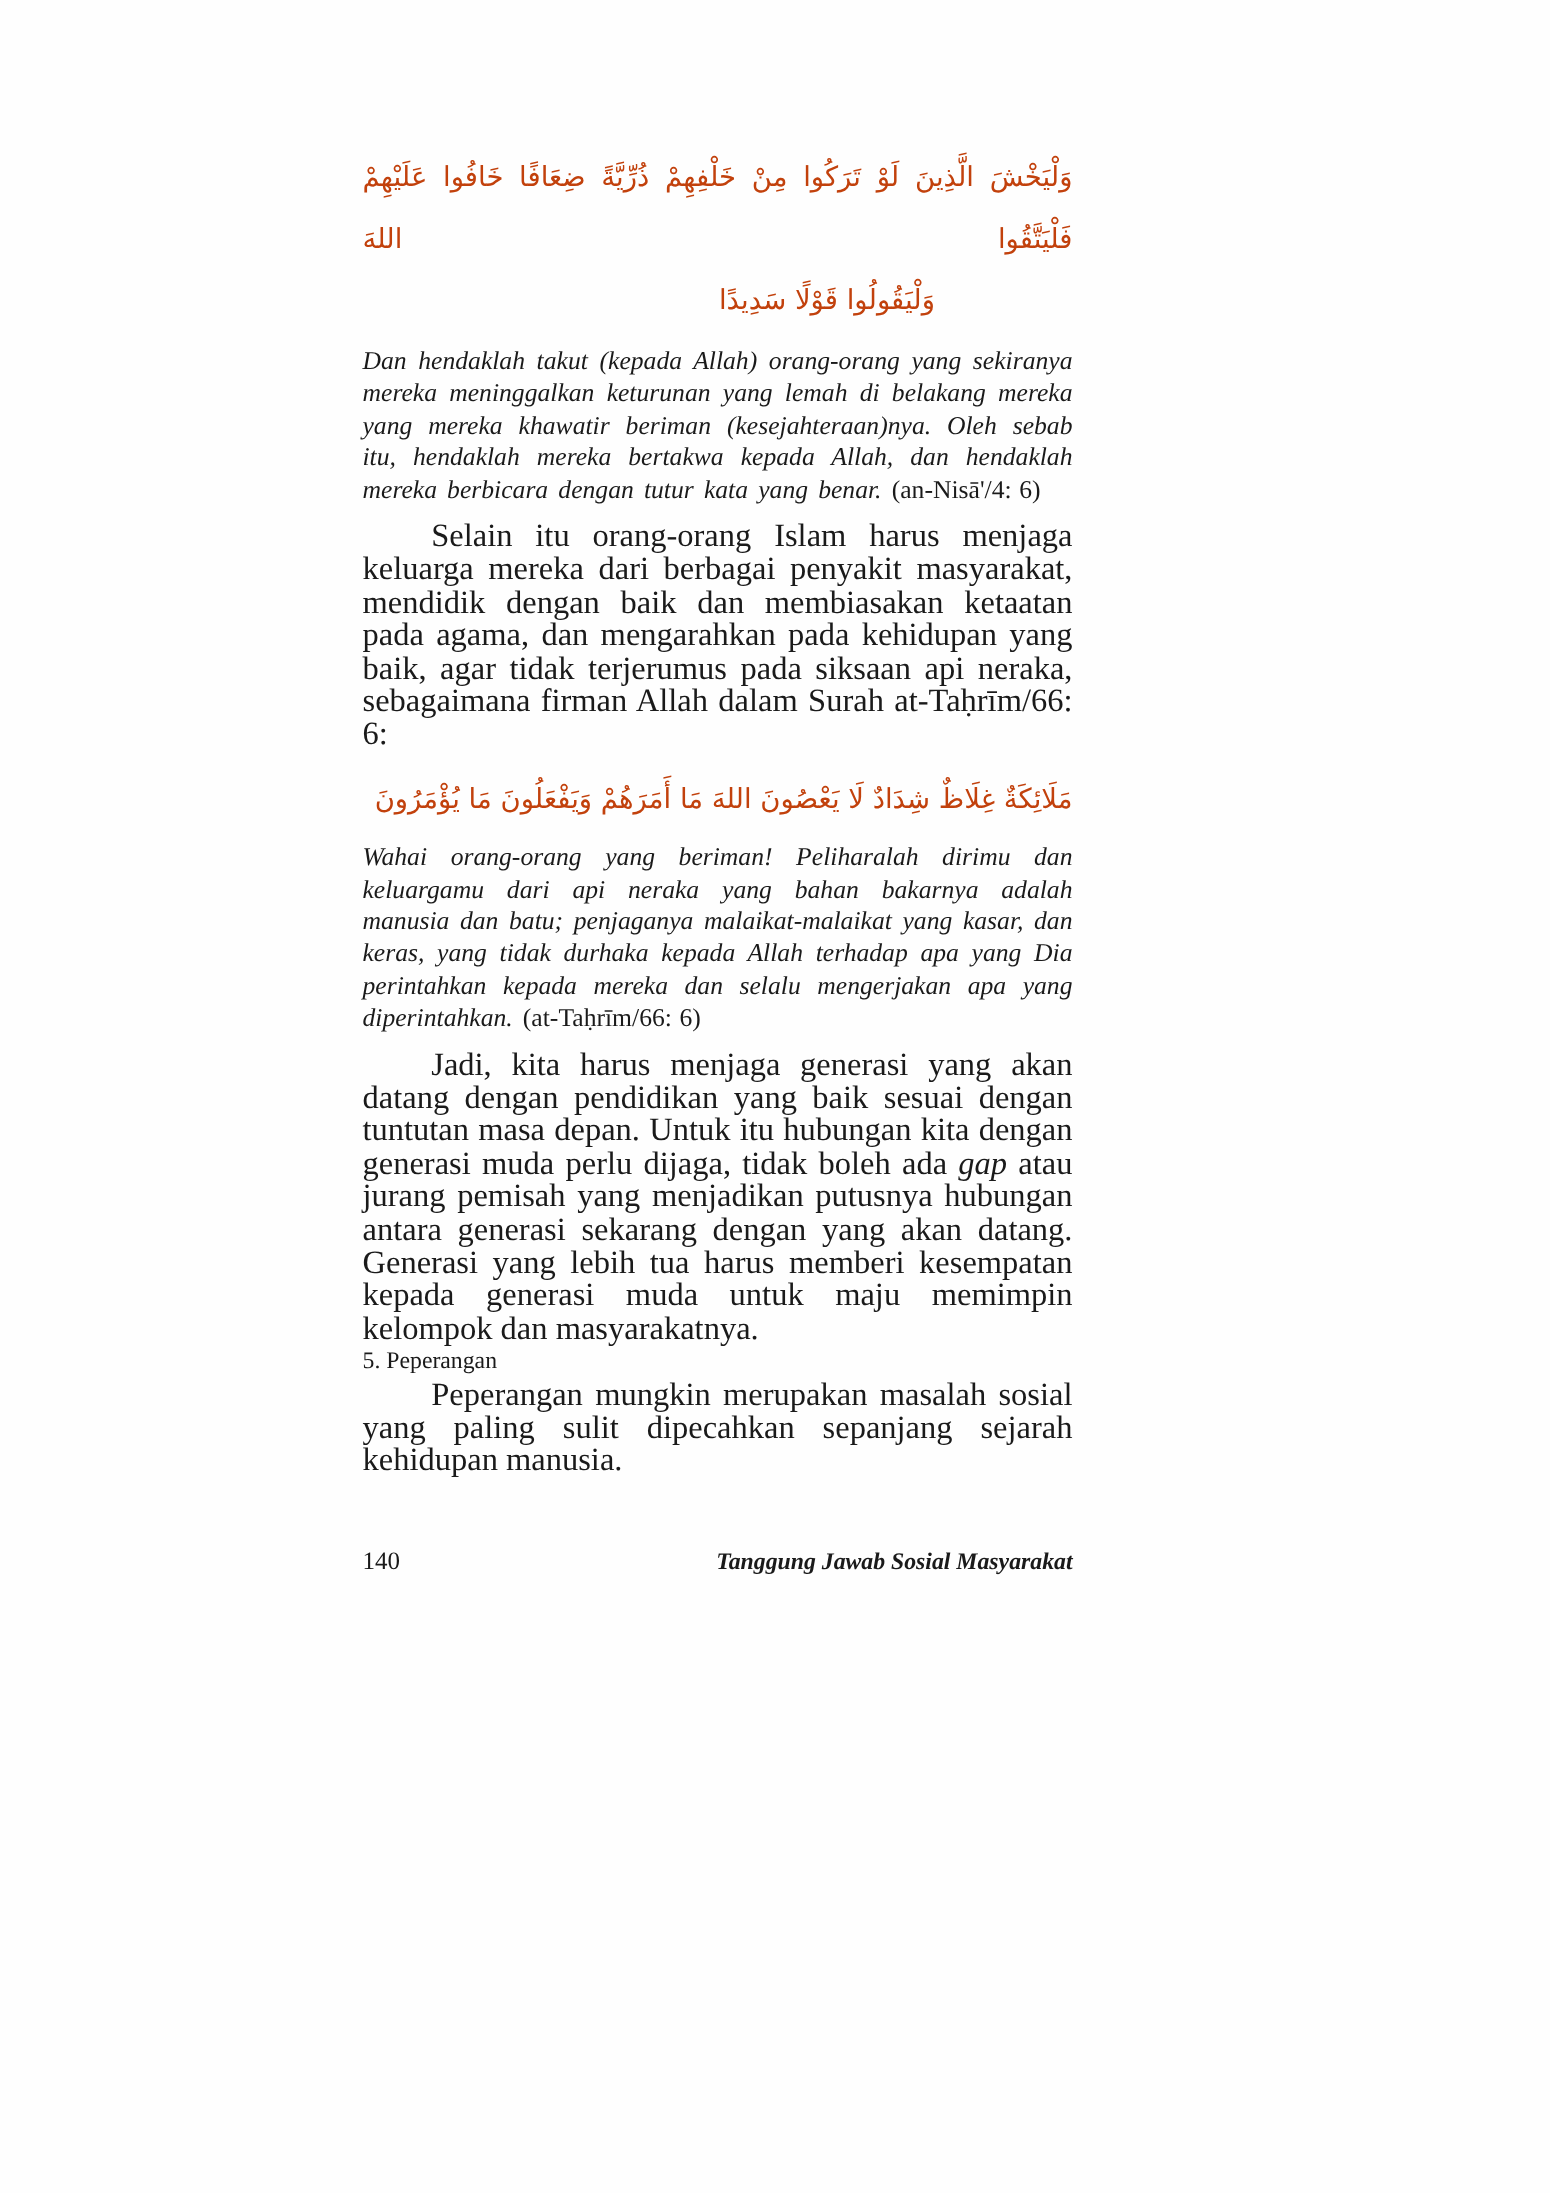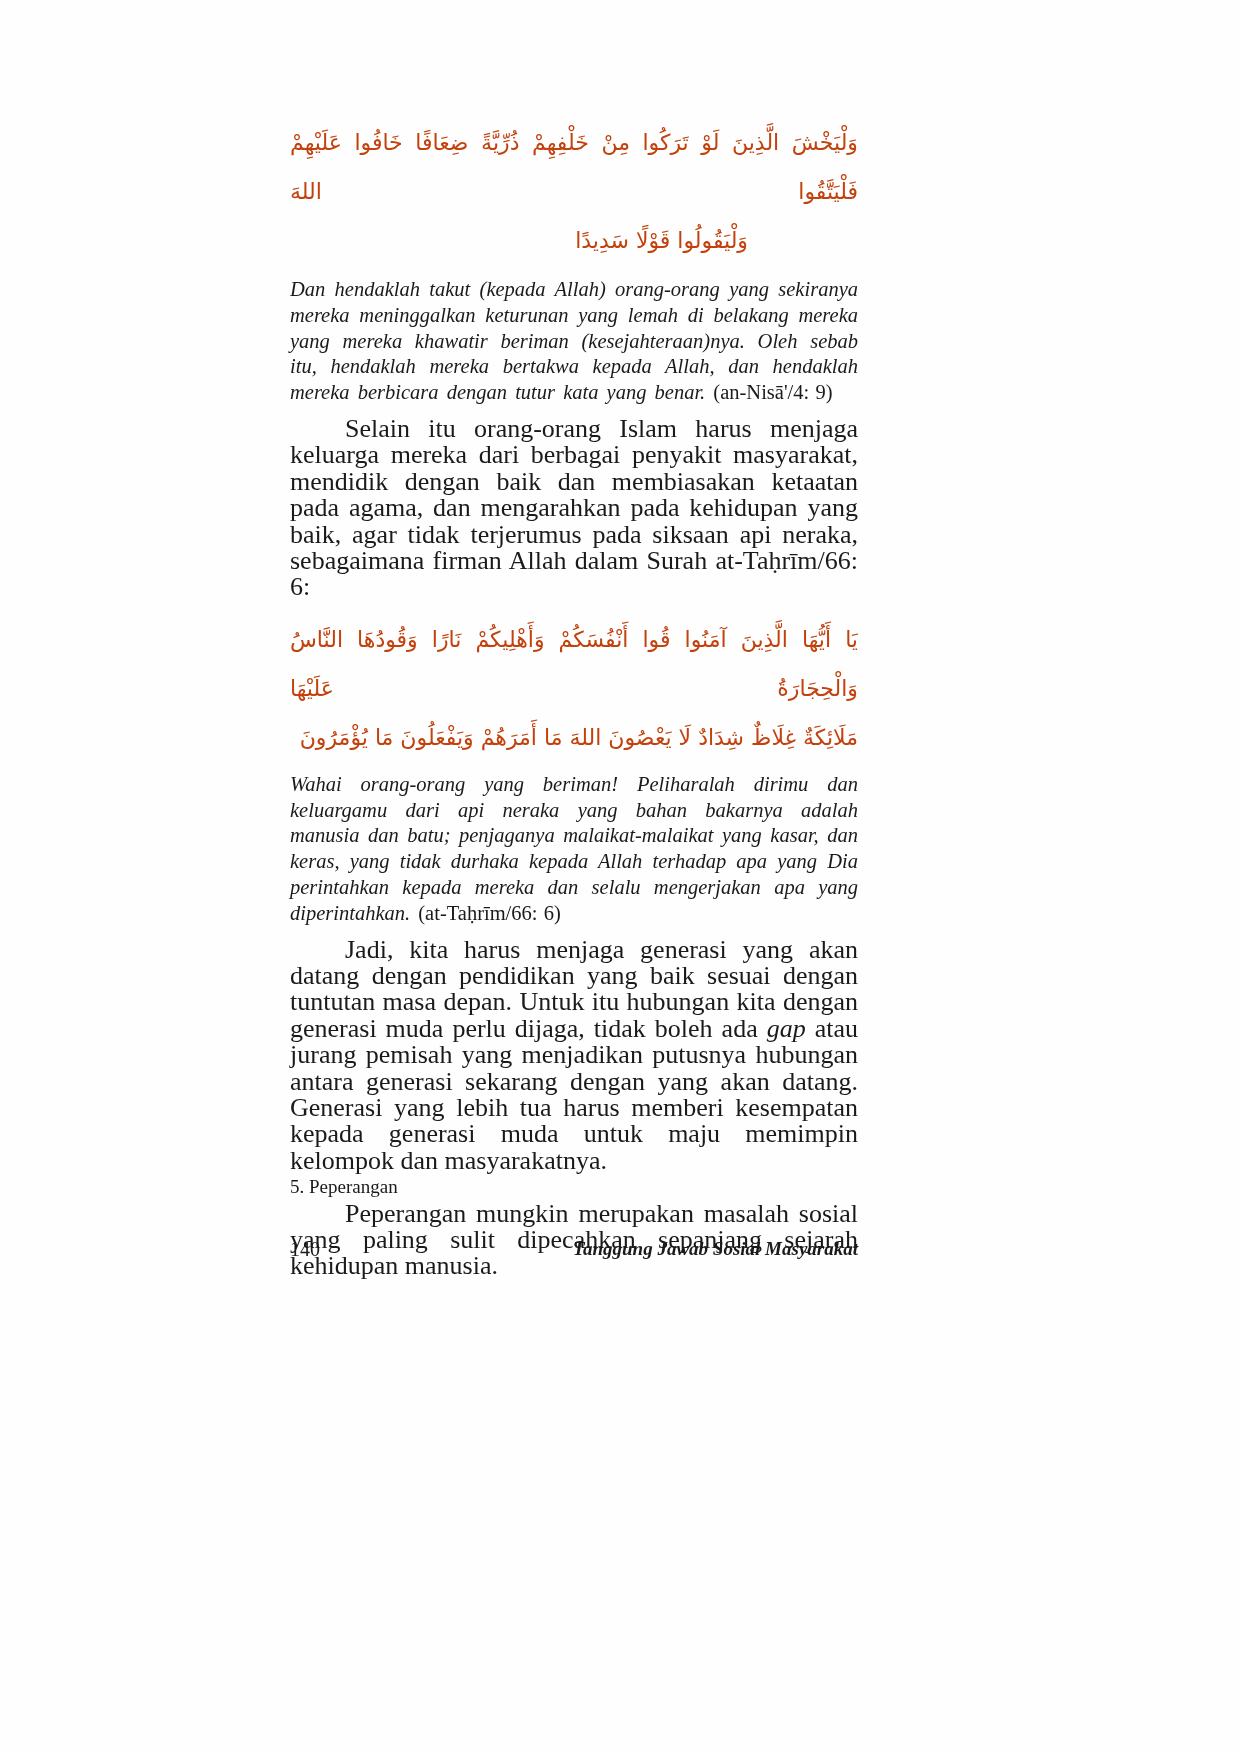--- a/index.html
+++ b/index.html
@@ -61,21 +61,21 @@
   }
   .para-tight { margin-bottom: 0; }
   
   .footer {
     position: absolute;
     left: 290px;
     top: 1238px;
     width: 568px;
     display: flex;
     justify-content: space-between;
-    align-items: flex-start;
+    align-items: center;
   }
   .page-number {
     font-size: 20px;
     font-style: normal;
   }
   .footer-title {
     font-size: 19px;
     font-style: italic;
     font-weight: bold;
   }
@@ -84,26 +84,25 @@
 <body>
 
 <div class="page">
   <div class="content">
 
     <div class="arabic-block">
       <div class="ar-line1">وَلْيَخْشَ الَّذِينَ لَوْ تَرَكُوا مِنْ خَلْفِهِمْ ذُرِّيَّةً ضِعَافًا خَافُوا عَلَيْهِمْ فَلْيَتَّقُوا اللهَ</div>
       <div class="ar-line2 ar-shift-left">وَلْيَقُولُوا قَوْلًا سَدِيدًا</div>
     </div>
 
-    <p class="translation"><span class="it">Dan hendaklah takut (kepada Allah) orang-orang yang sekiranya mereka meninggalkan keturunan yang lemah di belakang mereka yang mereka khawatir beriman (kesejahteraan)nya. Oleh sebab itu, hendaklah mereka bertakwa kepada Allah, dan hendaklah mereka berbicara dengan tutur kata yang benar. </span><span class="rg">(an-Nisā'/4: 9)</span></p>
+    <p class="translation"><span class="it">Dan hendaklah takut (kepada Allah) orang-orang yang sekiranya mereka meninggalkan keturunan yang lemah di belakang mereka yang mereka khawatir beriman (kesejahteraan)nya. Oleh sebab itu, hendaklah mereka bertakwa kepada Allah, dan hendaklah mereka berbicara dengan tutur kata yang benar. </span><span class="rg">(an-Nisā'/4: 6)</span></p>
 
     <p class="body-para">Selain itu orang-orang Islam harus menjaga keluarga mereka dari berbagai penyakit masyarakat, mendidik dengan baik dan membiasakan ketaatan pada agama, dan mengarahkan pada kehidupan yang baik, agar tidak terjerumus pada siksaan api neraka, sebagaimana firman Allah dalam Surah at-Taḥrīm/66: 6:</p>
 
     <div class="arabic-block" style="margin-bottom:10px;">
-      <div class="ar-line1">يَا أَيُّهَا الَّذِينَ آمَنُوا قُوا أَنْفُسَكُمْ وَأَهْلِيكُمْ نَارًا وَقُودُهَا النَّاسُ وَالْحِجَارَةُ عَلَيْهَا</div>
       <div class="ar-line2">مَلَائِكَةٌ غِلَاظٌ شِدَادٌ لَا يَعْصُونَ اللهَ مَا أَمَرَهُمْ وَيَفْعَلُونَ مَا يُؤْمَرُونَ</div>
     </div>
 
     <p class="translation"><span class="it">Wahai orang-orang yang beriman! Peliharalah dirimu dan keluargamu dari api neraka yang bahan bakarnya adalah manusia dan batu; penjaganya malaikat-malaikat yang kasar, dan keras, yang tidak durhaka kepada Allah terhadap apa yang Dia perintahkan kepada mereka dan selalu mengerjakan apa yang diperintahkan. </span><span class="rg">(at-Taḥrīm/66: 6)</span></p>
 
     <p class="body-para para-tight"><span class="rg">Jadi, kita harus menjaga generasi yang akan datang dengan pendidikan yang baik sesuai dengan tuntutan masa depan. Untuk itu hubungan kita dengan generasi muda perlu dijaga, tidak boleh ada </span><span class="it">gap</span><span class="rg"> atau jurang pemisah yang menjadikan putusnya hubungan antara generasi sekarang dengan yang akan datang. Generasi yang lebih tua harus memberi kesempatan kepada generasi muda untuk maju memimpin kelompok dan masyarakatnya.</span></p>
 
     <p class="section-heading">5. Peperangan</p>
 
     <p class="body-para para-tight">Peperangan mungkin merupakan masalah sosial yang paling sulit dipecahkan sepanjang sejarah kehidupan manusia.</p>

